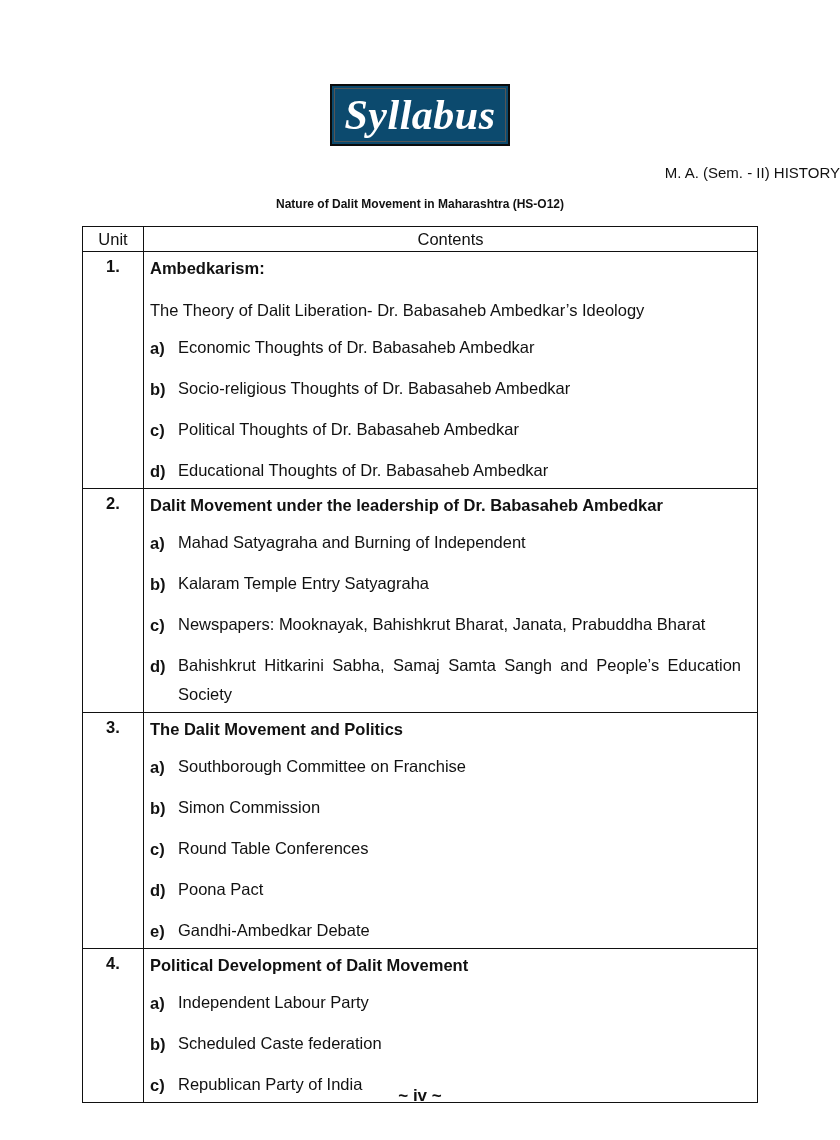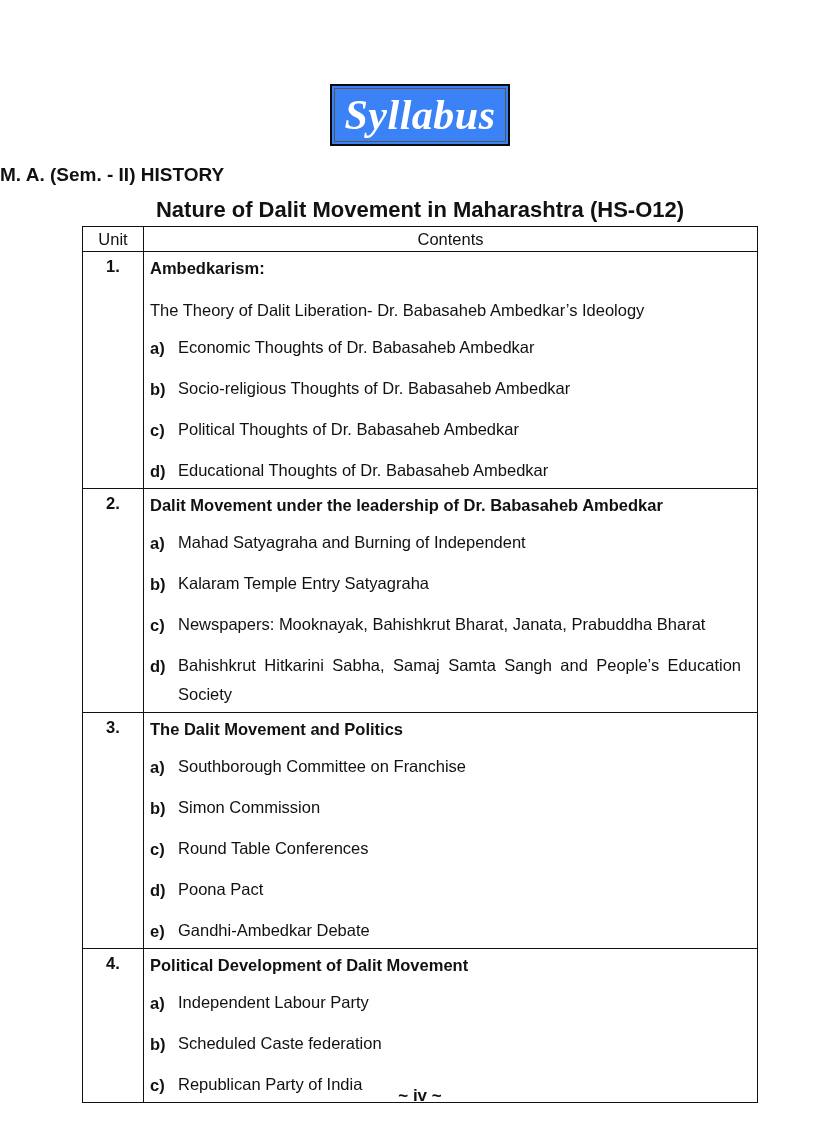--- a/index.html
+++ b/index.html
@@ -2,33 +2,33 @@
 <html><head>
   <meta charset="utf-8">
   <style>
     html, body { margin: 0; padding: 0; background: #ffffff; }
     body {
       width: 840px; height: 1140px; position: relative; overflow: hidden;
       font-family: "Liberation Sans", sans-serif; color: #111;
     }
     .badge-wrap { position: absolute; top: 84px; left: 0; width: 840px; text-align: center; }
     .badge {
-      display: inline-block; background: #3b82f6; color: #fff;
+      display: inline-block; background: #0c4a6e; color: #fff;
       border: 2px solid #0b0b0b; outline: 1px solid #555; outline-offset: -5px;
       width: 180px; height: 62px; box-sizing: border-box;
       font-family: "Liberation Serif", serif; font-style: italic; font-weight: bold;
       font-size: 42px; line-height: 58px; letter-spacing: 0.5px;
     }
     .subtitle {
-      position: absolute; top: 164px; left: 0; width: 840px; text-align: left;
-      font-weight: bold; font-size: 19px;
+      position: absolute; top: 164px; left: 0; width: 840px; text-align: right;
+      font-weight: normal; font-size: 15px;
     }
     .course {
       position: absolute; top: 197px; left: 0; width: 840px; text-align: center;
-      font-weight: bold; font-size: 22px;
+      font-weight: bold; font-size: 12px;
     }
     table.syl {
       position: absolute; top: 226px; left: 82px; width: 676px;
       border-collapse: collapse; font-size: 16.5px;
     }
     table.syl th, table.syl td { border: 1.6px solid #111; vertical-align: top; }
     table.syl th { font-weight: normal; font-size: 16.5px; height: 24px; padding: 0; text-align: center; line-height: 24px; }
     col.c-unit { width: 61px; }
     td.unit { text-align: center; font-weight: bold; padding-top: 5px; }
     td.content { padding: 5px 16px 3px 6px; }

